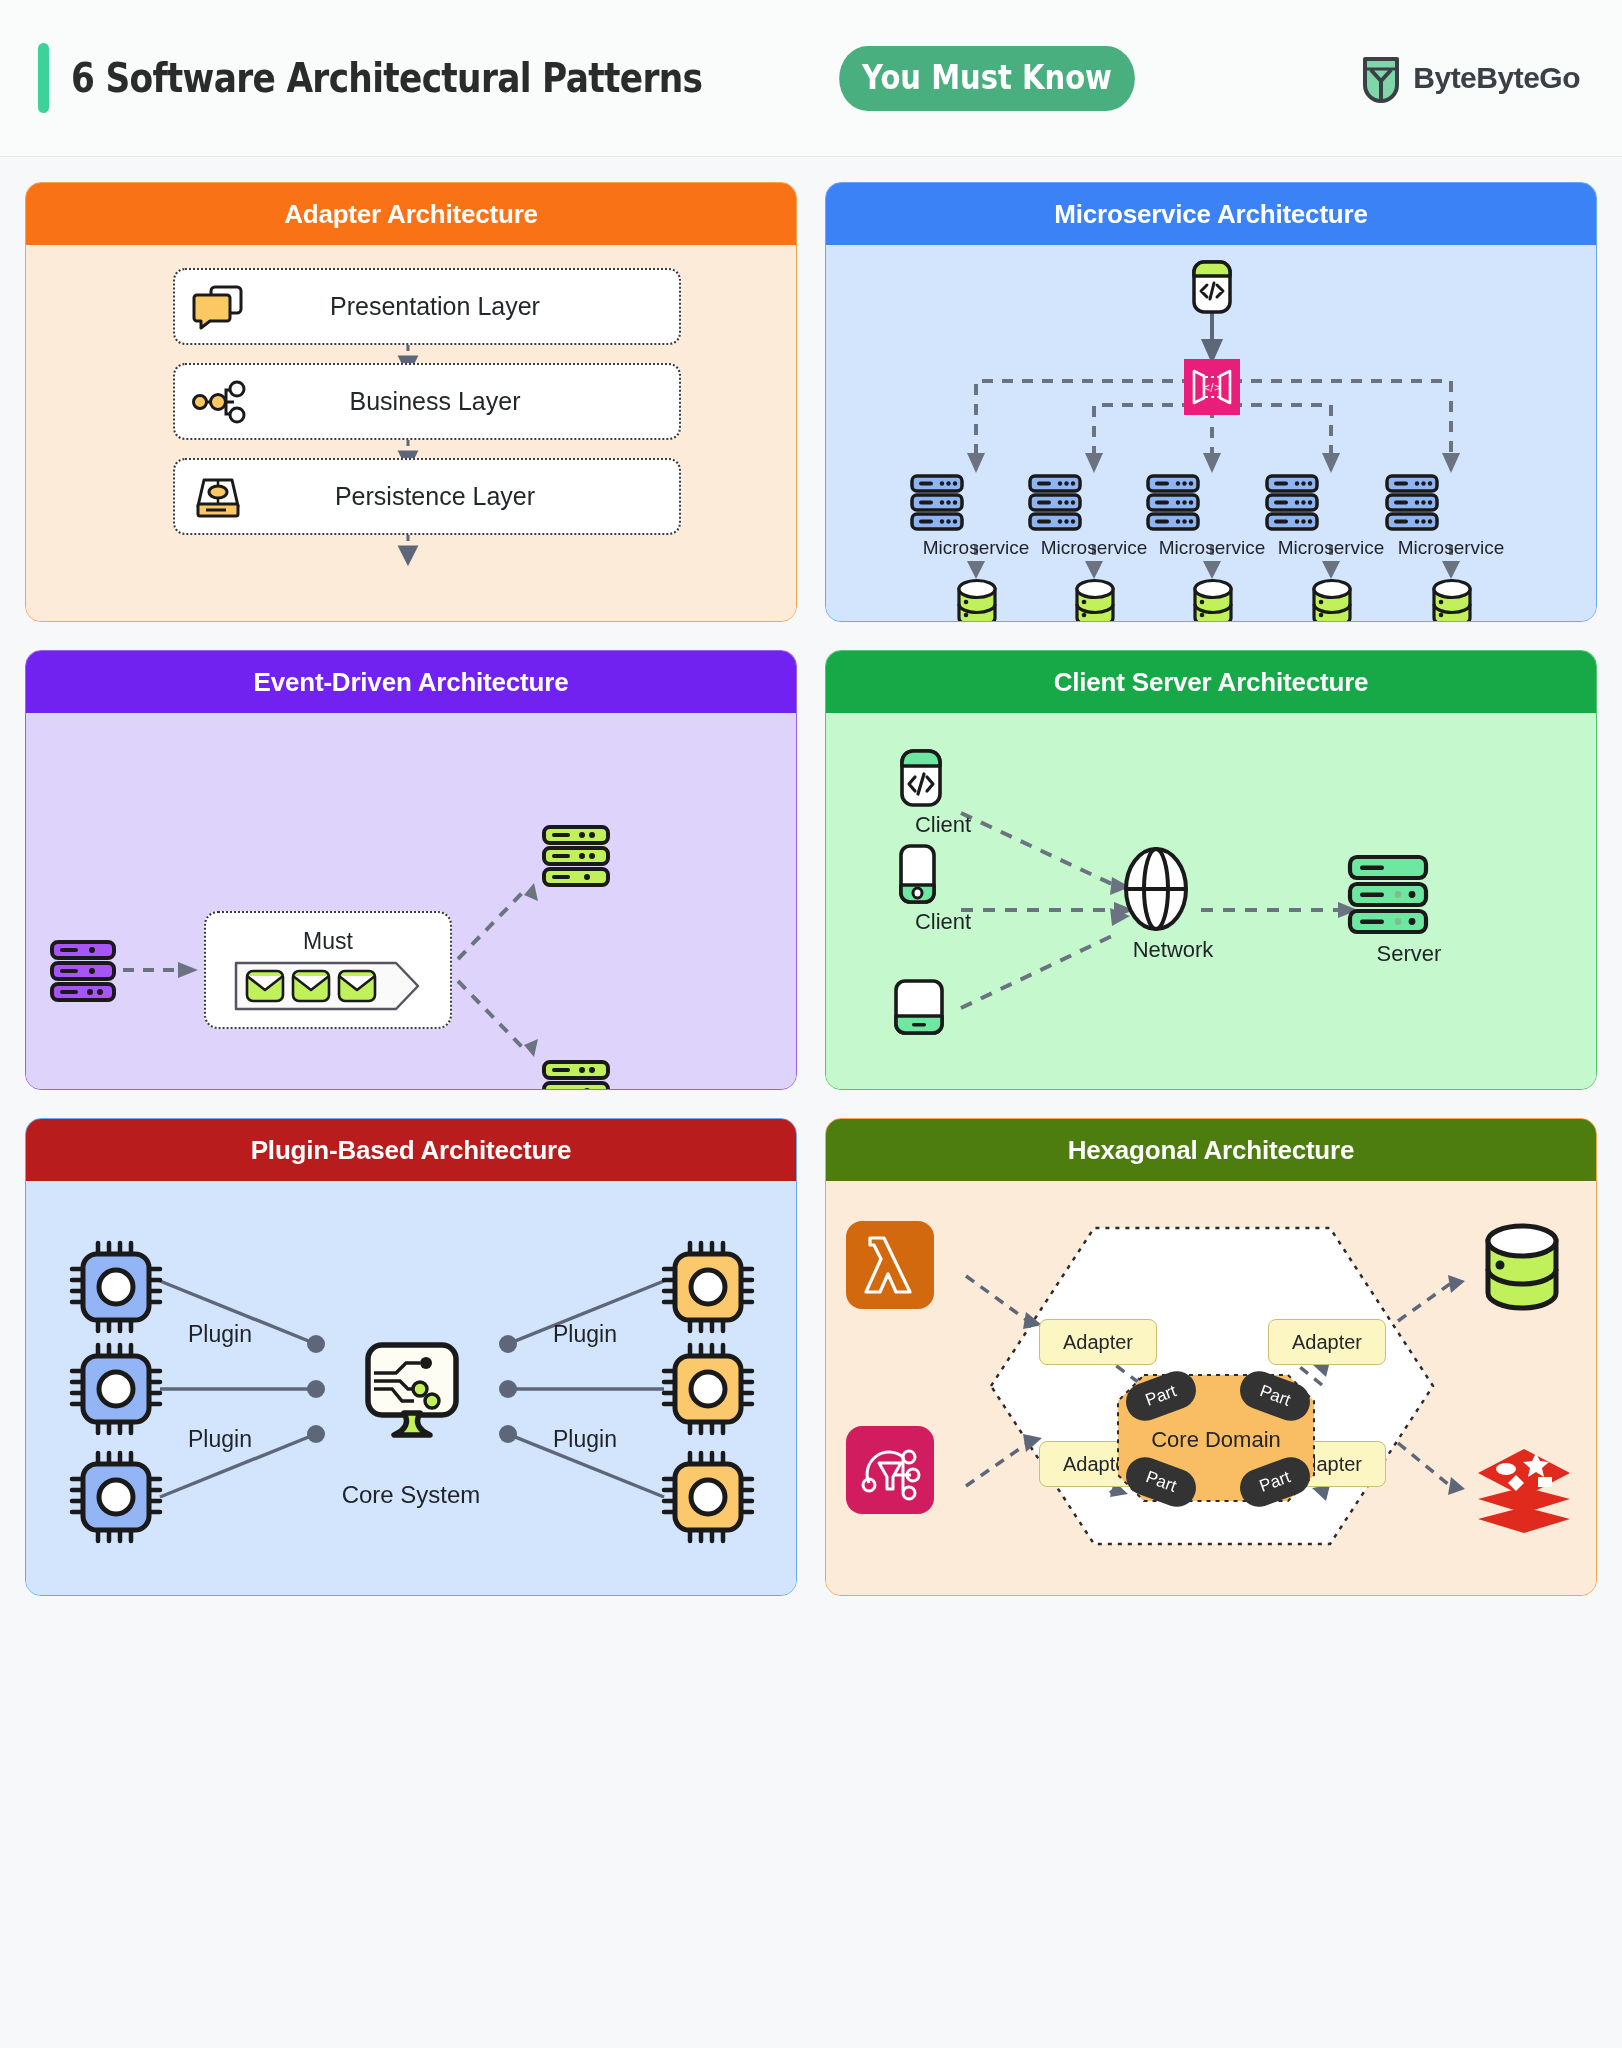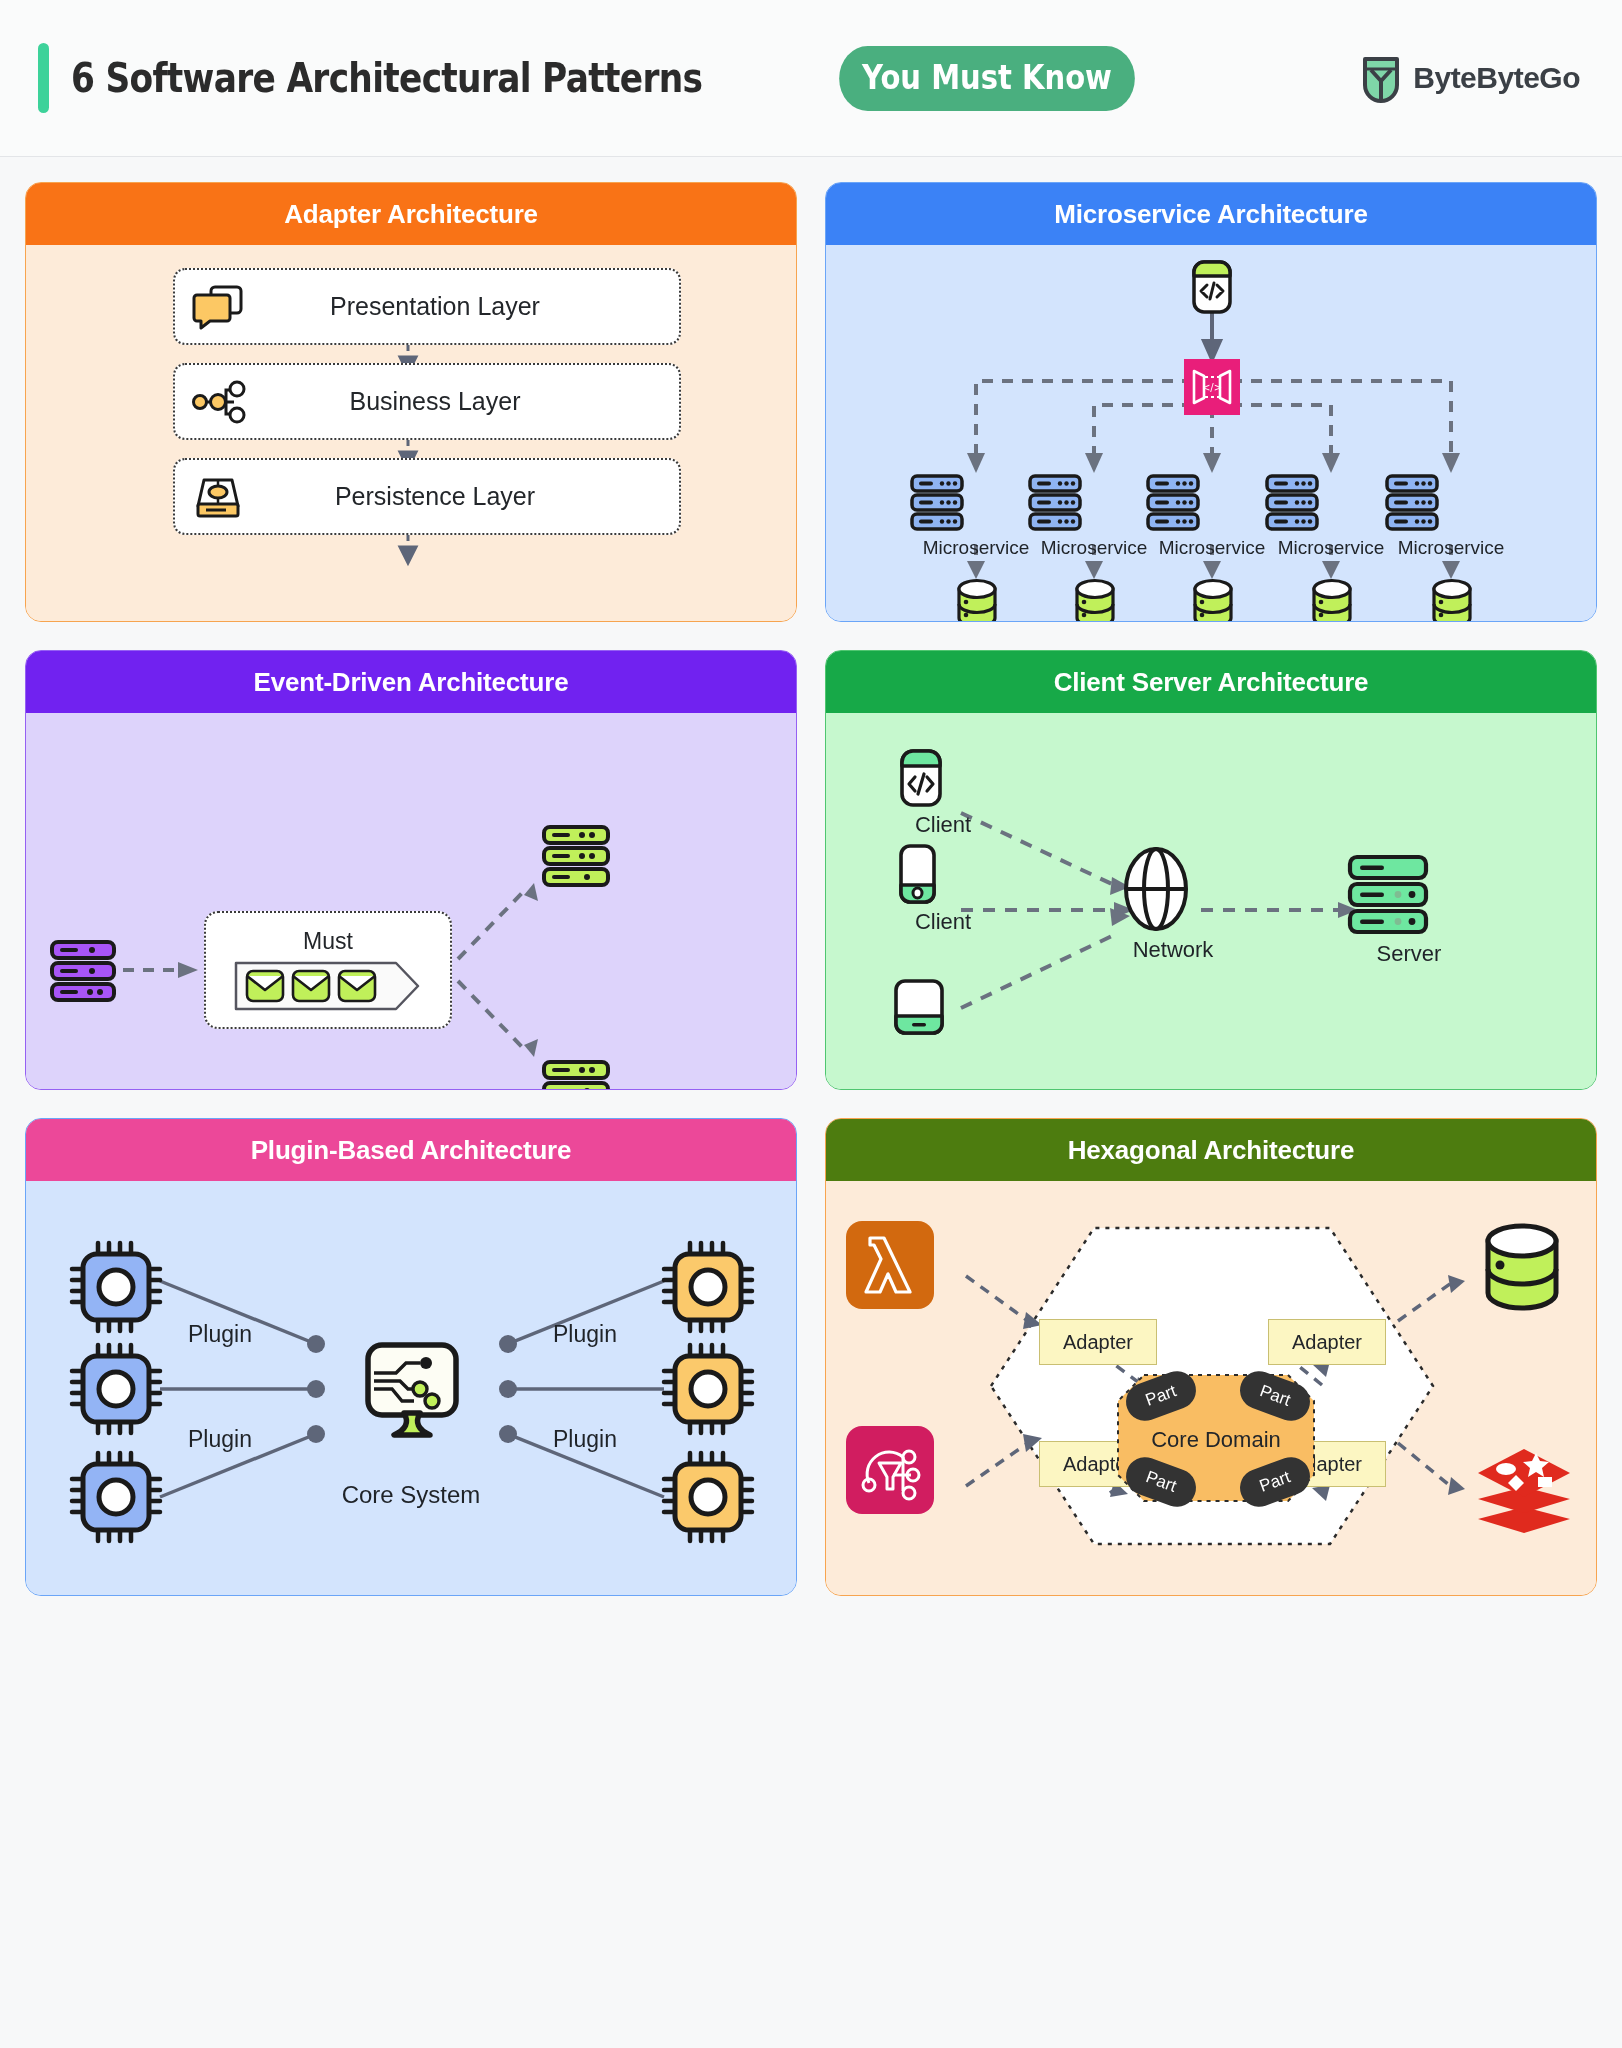--- a/index.html
+++ b/index.html
@@ -95,21 +95,21 @@
   .p-layered                  { border: 1px solid #f7a44f; }
   .p-micro .panel-head        { background: #3b82f6; }
   .p-micro .panel-body        { background: #d3e4fd; }
   .p-micro                    { border: 1px solid #6aa5f8; }
   .p-event .panel-head        { background: #7122f0; }
   .p-event .panel-body        { background: #ddd3fb; }
   .p-event                    { border: 1px solid #9560f3; }
   .p-client .panel-head       { background: #17a948; }
   .p-client .panel-body       { background: #c6f8ce; }
   .p-client                   { border: 1px solid #4fc670; }
-  .p-plugin .panel-head       { background: #ec4899; }
+  .p-plugin .panel-head       { background: #b91c1c; }
   .p-plugin .panel-body       { background: #d3e4fd; }
   .p-plugin                   { border: 1px solid #6aa5f8; }
   .p-hex .panel-head          { background: #4d7c0f; }
   .p-hex .panel-body          { background: #fdebd9; }
   .p-hex                      { border: 1px solid #f7a44f; }
 
   
   .layer-row {
     position: absolute;
     left: 128px; width: 508px; height: 77px;
@@ -145,21 +145,21 @@
   
   .pl-label { position:absolute; font-size: 23px; color:#1f2328; }
   .core-label { position:absolute; font-size: 24px; color:#1f2328; left:0; right:0; text-align:center; top: 300px;}
 
   
   .adapter {
     position: absolute;
     width: 118px; height: 46px;
     background: #fcf6c2;
     border: 1.5px solid #c9bf72;
-    border-radius: 0;
+    border-radius: 8px;
     display:flex; align-items:center; justify-content:center;
     font-size: 20px; color:#23262a;
   }
   .part-pill {
     position: absolute;
     width: 72px; height: 38px;
     background: #333333;
     border-radius: 19px;
     color:#fff; font-size: 17px;
     display:flex; align-items:center; justify-content:center;

